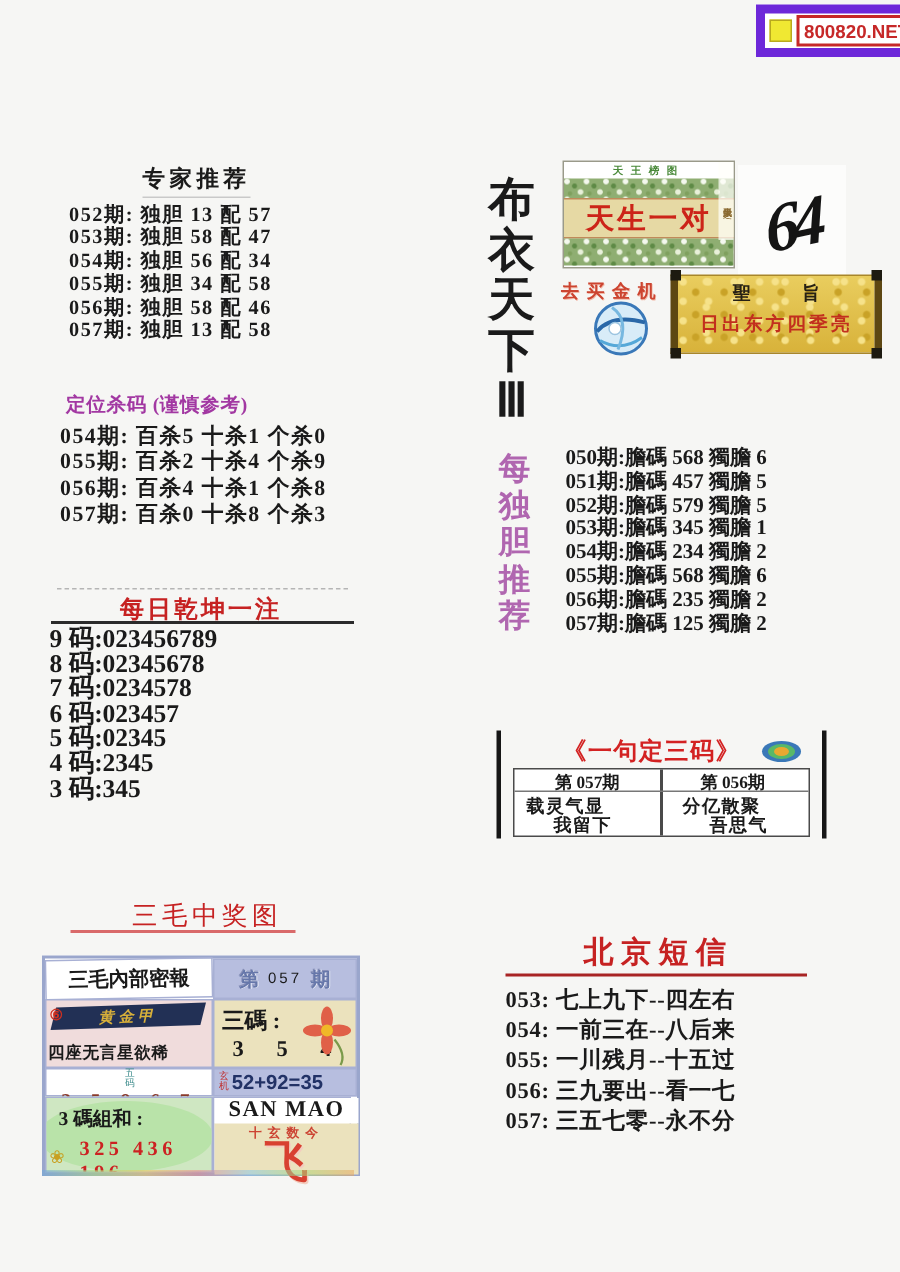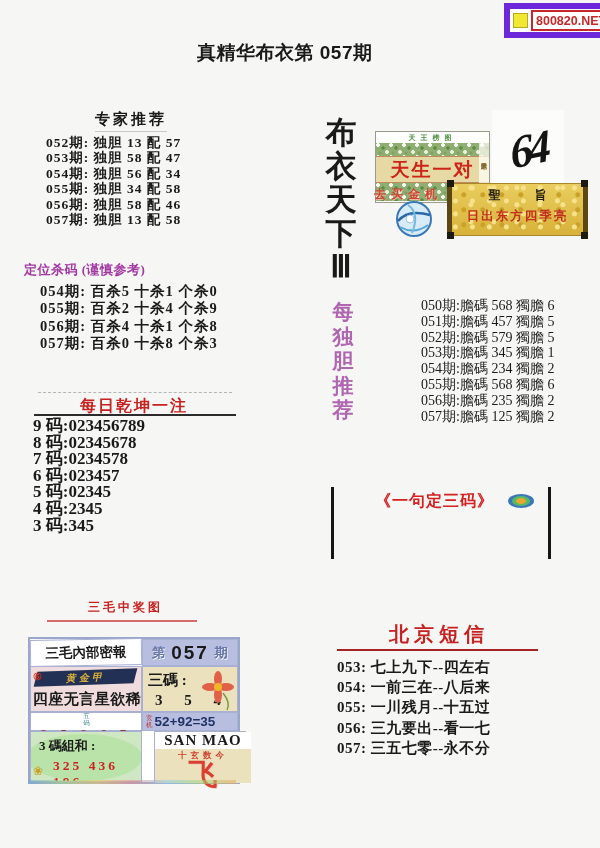--- a/index.html
+++ b/index.html
@@ -14,32 +14,32 @@
               font-family:"Liberation Sans",sans-serif;}
   .badge-inner{border:2px solid #c62828;height:17px;margin-left:1px;padding:0 3px;display:flex;align-items:center;
                color:#c62828;font-weight:bold;font-size:12.5px;font-family:"Liberation Sans",sans-serif;white-space:nowrap;}
   
   .main-title{left:197px;top:40px;font-size:19px;font-weight:bold;letter-spacing:.5px;
               font-family:"Liberation Sans",sans-serif;}
   .h-expert{left:95px;top:110px;font-size:15px;font-weight:bold;letter-spacing:3px;
             border-bottom:1px solid #c9c9c9;padding-bottom:2px;}
   .rows div{white-space:pre;}
   .expert-rows{left:46px;top:135px;font-size:13.5px;line-height:15.4px;font-weight:600;letter-spacing:1px;}
-  .h-kill{left:24px;top:261px;font-size:13px;font-weight:bold;color:#a238a2;letter-spacing:.5px;}
+  .h-kill{left:44px;top:261px;font-size:13px;font-weight:bold;color:#a238a2;letter-spacing:.5px;}
   .kill-rows{left:40px;top:283px;font-size:14.5px;line-height:17.4px;font-weight:bold;letter-spacing:1px;}
   .daily-topline{left:38px;top:392px;width:194px;height:0;border-top:1px dashed #b5b5b5;}
   .h-daily{left:80px;top:396px;font-size:16px;font-weight:bold;color:#c62222;letter-spacing:2px;}
   .daily-underline{left:34px;top:414px;width:202px;height:2px;background:#2b2b2b;}
   .daily-rows{left:33px;top:418px;font-size:17px;line-height:16.6px;font-weight:bold;}
-  .h-sanmao{left:88px;top:599px;font-size:12px;font-weight:bold;color:#c62222;letter-spacing:3px;}
+  .h-sanmao{left:88px;top:599px;font-size:17px;font-weight:normal;color:#c62222;letter-spacing:3px;}
   .sanmao-underline{left:47px;top:620px;width:150px;height:2px;background:#d96a6a;}
   
   .buyi{left:320px;top:116px;width:42px;text-align:center;font-size:31px;line-height:33.5px;font-weight:600;}
   
-  .poster{left:375px;top:131px;width:113px;height:70px;border:1px solid #9a9a8a;background:#fff;font-family:Liberation Serif, serif;}
+  .poster{left:375px;top:107px;width:113px;height:70px;border:1px solid #9a9a8a;background:#fff;font-family:Liberation Serif, serif;}
   .poster-top{height:11px;display:flex;align-items:center;justify-content:center;
               font-size:7px;letter-spacing:5px;color:#4a8a3a;font-weight:bold;}
   .floral{background-color:#8fae72;background-image:
     radial-gradient(circle at 2px 2px,#f4f8ee 1.6px,transparent 2.2px),
     radial-gradient(circle at 7px 5px,#5e8a46 1.4px,transparent 2px),
     radial-gradient(circle at 11px 9px,#e8f0da 1.6px,transparent 2.2px),
     radial-gradient(circle at 4px 10px,#7fa05e 1.2px,transparent 1.8px);
     background-size:13px 12px;}
   .poster-f1{height:13px;}
   .poster-band{height:25px;background:#e6d9a4;border-top:1px solid #c08a5a;border-bottom:1px solid #c08a5a;
@@ -66,21 +66,21 @@
   .scroll-corner{position:absolute;width:7px;height:7px;background:#1d1a10;}
   .scroll-title{position:absolute;left:0;right:0;top:3px;display:flex;justify-content:center;gap:34px;
                 font-size:12px;font-weight:bold;color:#262014;}
   .scroll-text{position:absolute;left:0;right:0;top:24px;text-align:center;
                font-size:12.5px;font-weight:bold;color:#c22f1e;letter-spacing:2px;}
   
   .globe{left:394px;top:199px;width:40px;height:40px;}
   
   .dan-vert{left:329px;top:300px;width:28px;text-align:center;font-size:21px;line-height:24.5px;
             color:#b066b0;font-weight:bold;}
-  .dan-rows{left:377px;top:298px;font-size:14px;line-height:15.8px;font-weight:normal;margin-left:44px;}
+  .dan-rows{left:377px;top:298px;font-size:14px;line-height:15.8px;font-weight:bold;}
   
   .vbar{width:3px;background:#161616;}
   .h-sentence{left:375px;top:491px;font-size:16px;font-weight:bold;color:#d32222;letter-spacing:1px;}
   .sent-box{left:342px;top:512px;width:196px;height:44px;border:1.5px solid #4a4a4a;background:#fff;}
   .sent-div{position:absolute;left:97px;top:0;bottom:0;width:1.5px;background:#4a4a4a;}
   .sent-hline{position:absolute;left:0;right:0;top:14px;height:1px;background:#777;}
   .sent-period{position:absolute;top:1px;width:97px;text-align:center;font-size:11.5px;font-weight:bold;}
   .sent-line{position:absolute;font-size:12px;font-weight:bold;letter-spacing:1px;}
   
   .h-beijing{left:389px;top:621px;font-size:20px;font-weight:bold;color:#c62222;letter-spacing:5px;}
@@ -88,43 +88,43 @@
   .bj-rows{left:337px;top:657px;font-size:15px;line-height:20.2px;font-weight:bold;letter-spacing:.5px;}
   
   .smt{left:28px;top:637px;width:208px;height:143px;border:2px solid #9aa6cc;background:#fff;}
   .cell{position:absolute;box-sizing:border-box;}
   .bdr{border:1px solid #a8b0d4;}
   .c-report{left:0;top:0;width:112px;height:27px;display:flex;align-items:center;justify-content:center;
             font-size:13.5px;font-weight:bold;transform:rotate(-1deg);}
   .c-issue{left:112px;top:0;width:96px;height:27px;background:#b7bedf;display:flex;align-items:center;
            justify-content:center;gap:6px;}
   .ornate{color:#6677aa;font-weight:bold;font-size:13px;text-shadow:.5px .5px 0 #fff,-.5px -.5px 0 #8890b8;}
-  .issue-num{font-size:19px;font-weight:bold;letter-spacing:2px;font-family:"Liberation Sans",sans-serif;}
+  .issue-num{font-size:10px;font-weight:normal;letter-spacing:2px;font-family:"Liberation Sans",sans-serif;}
   .c-banner{left:0;top:27px;width:112px;height:46px;background:#f0dcdc;}
   .banner{position:absolute;left:5px;top:3px;width:99px;height:15px;background:#223055;
           transform:skewX(-16deg) rotate(-2deg);display:flex;align-items:center;justify-content:center;}
   .banner span{transform:skewX(16deg);font-size:10px;font-style:italic;font-weight:bold;
                color:#d8b03a;letter-spacing:3px;}
   .banner-badge{position:absolute;left:2px;top:4px;color:#d03020;font-size:10px;font-weight:bold;z-index:2;}
-  .poem{position:absolute;left:1px;bottom:2px;width:110px;text-align:center;
-        font-size:15px;font-weight:bold;letter-spacing:.5px;}
+  .poem{position:absolute;left:1px;bottom:2px;width:110px;
+        font-size:11px;font-weight:bold;letter-spacing:.5px;}
   .c-three{left:112px;top:27px;width:96px;height:46px;background:#ebe2bd;}
   .three-label{position:absolute;left:5px;top:4px;font-size:15px;font-weight:bold;}
   .three-value{position:absolute;left:12px;top:25px;font-size:15px;font-weight:bold;letter-spacing:9px;}
   .c-codes5{left:0;top:73px;width:112px;height:19px;background:#fff;display:flex;align-items:center;flex-direction:column;}
   .tiny-stack{display:inline-flex;flex-direction:column;font-size:6.5px;line-height:6.5px;margin:0 2px 0 3px;}
   .codes5-v{color:#8a3a2a;font-weight:bold;font-size:13px;letter-spacing:5px;}
   .c-formula{left:112px;top:73px;width:96px;height:19px;background:#b7bedf;display:flex;align-items:center;}
   .formula-v{color:#223266;font-weight:bold;font-size:13.5px;font-family:"Liberation Sans",sans-serif;}
   .c-group{left:0;top:92px;width:112px;height:51px;background:#cfe7c2;overflow:hidden;}
   .group-ellipse{position:absolute;left:-5px;top:2px;width:116px;height:47px;background:#b9e3a9;border-radius:50%;}
   .group-label{position:absolute;left:8px;top:5px;font-size:13px;font-weight:bold;text-align:center;}
   .group-value{position:absolute;left:22px;top:26px;font-size:13.5px;font-weight:bold;color:#cc2222;letter-spacing:3px;}
   .group-flower{position:absolute;left:2px;bottom:2px;font-size:12px;color:#c8a020;}
-  .c-en{left:124px;top:92px;width:92px;height:51px;padding-left:18px;}
+  .c-en{left:112px;top:92px;width:92px;height:51px;padding-left:18px;}
   .en-strip{position:absolute;left:0;top:0;width:96px;height:17px;background:#fff;display:flex;
             align-items:center;justify-content:center;font-size:15px;font-weight:bold;letter-spacing:1px;}
   .en-body{position:absolute;left:0;top:17px;width:96px;height:34px;background:#ebe2bd;}
   .decor-chars{position:absolute;left:0;right:0;top:1px;text-align:center;font-size:8.5px;
                color:#cc4433;font-weight:bold;letter-spacing:4px;}
   .fly{position:absolute;left:0;right:0;top:6px;text-align:center;font-size:29px;font-weight:bold;
        color:#d84030;text-shadow:1px 1px 0 #f3cdbf;}
   .fringe{left:28px;top:780px;width:208px;height:4px;opacity:.55;
           background:linear-gradient(90deg,#6fa8d8,#a8d87a,#f0c860,#e88a8a,#8ac8e8,#a8d87a,#e8a860);}
 </style>
@@ -132,21 +132,20 @@
 <body>
 
 <div id="page">
 
   <div class="abs badge">
     <span class="badge-sq"></span>
     <span class="badge-clip">0</span>
     <span class="badge-inner">800820.NET</span>
   </div>
 
-  <div class="abs main-title">真精华布衣第 057期</div>
 
   <div class="abs h-expert">专家推荐</div>
   <div class="abs expert-rows rows">
     <div>052期: 独胆 13 配 57</div>
     <div>053期: 独胆 58 配 47</div>
     <div>054期: 独胆 56 配 34</div>
     <div>055期: 独胆 34 配 58</div>
     <div>056期: 独胆 58 配 46</div>
     <div>057期: 独胆 13 配 58</div>
   </div>
@@ -235,20 +234,30 @@
 
   <div class="abs vbar" style="left:331px;top:487px;height:72px;"></div>
   <div class="abs vbar" style="left:548px;top:487px;height:72px;"></div>
   <div class="abs h-sentence">《一句定三码》</div>
   <div class="abs" style="left:506px;top:492px;">
     <svg viewBox="0 0 30 18" width="30" height="18">
       <ellipse cx="15" cy="9" rx="13" ry="7" fill="#3a78b8"></ellipse>
       <ellipse cx="15" cy="9" rx="9" ry="5" fill="#58b868"></ellipse>
       <ellipse cx="15" cy="9" rx="5" ry="3" fill="#e8a830"></ellipse>
     </svg>
+  </div>
+  <div class="abs sent-box">
+    <div class="sent-div"></div>
+    <div class="sent-hline"></div>
+    <div class="sent-period" style="left:0;">第 057期</div>
+    <div class="sent-period" style="left:97px;">第 056期</div>
+    <div class="sent-line" style="left:8px;top:16px;">载灵气显</div>
+    <div class="sent-line" style="left:26px;top:29px;">我留下</div>
+    <div class="sent-line" style="left:112px;top:16px;">分亿散聚</div>
+    <div class="sent-line" style="left:130px;top:29px;">吾思气</div>
   </div>
 
   <div class="abs h-sanmao">三毛中奖图</div>
   <div class="abs sanmao-underline"></div>
 
   <div class="abs smt">
     <div class="cell c-report bdr">三毛內部密報</div>
     <div class="cell c-issue bdr">
       <span class="ornate">第</span>
       <span class="issue-num">057</span>

